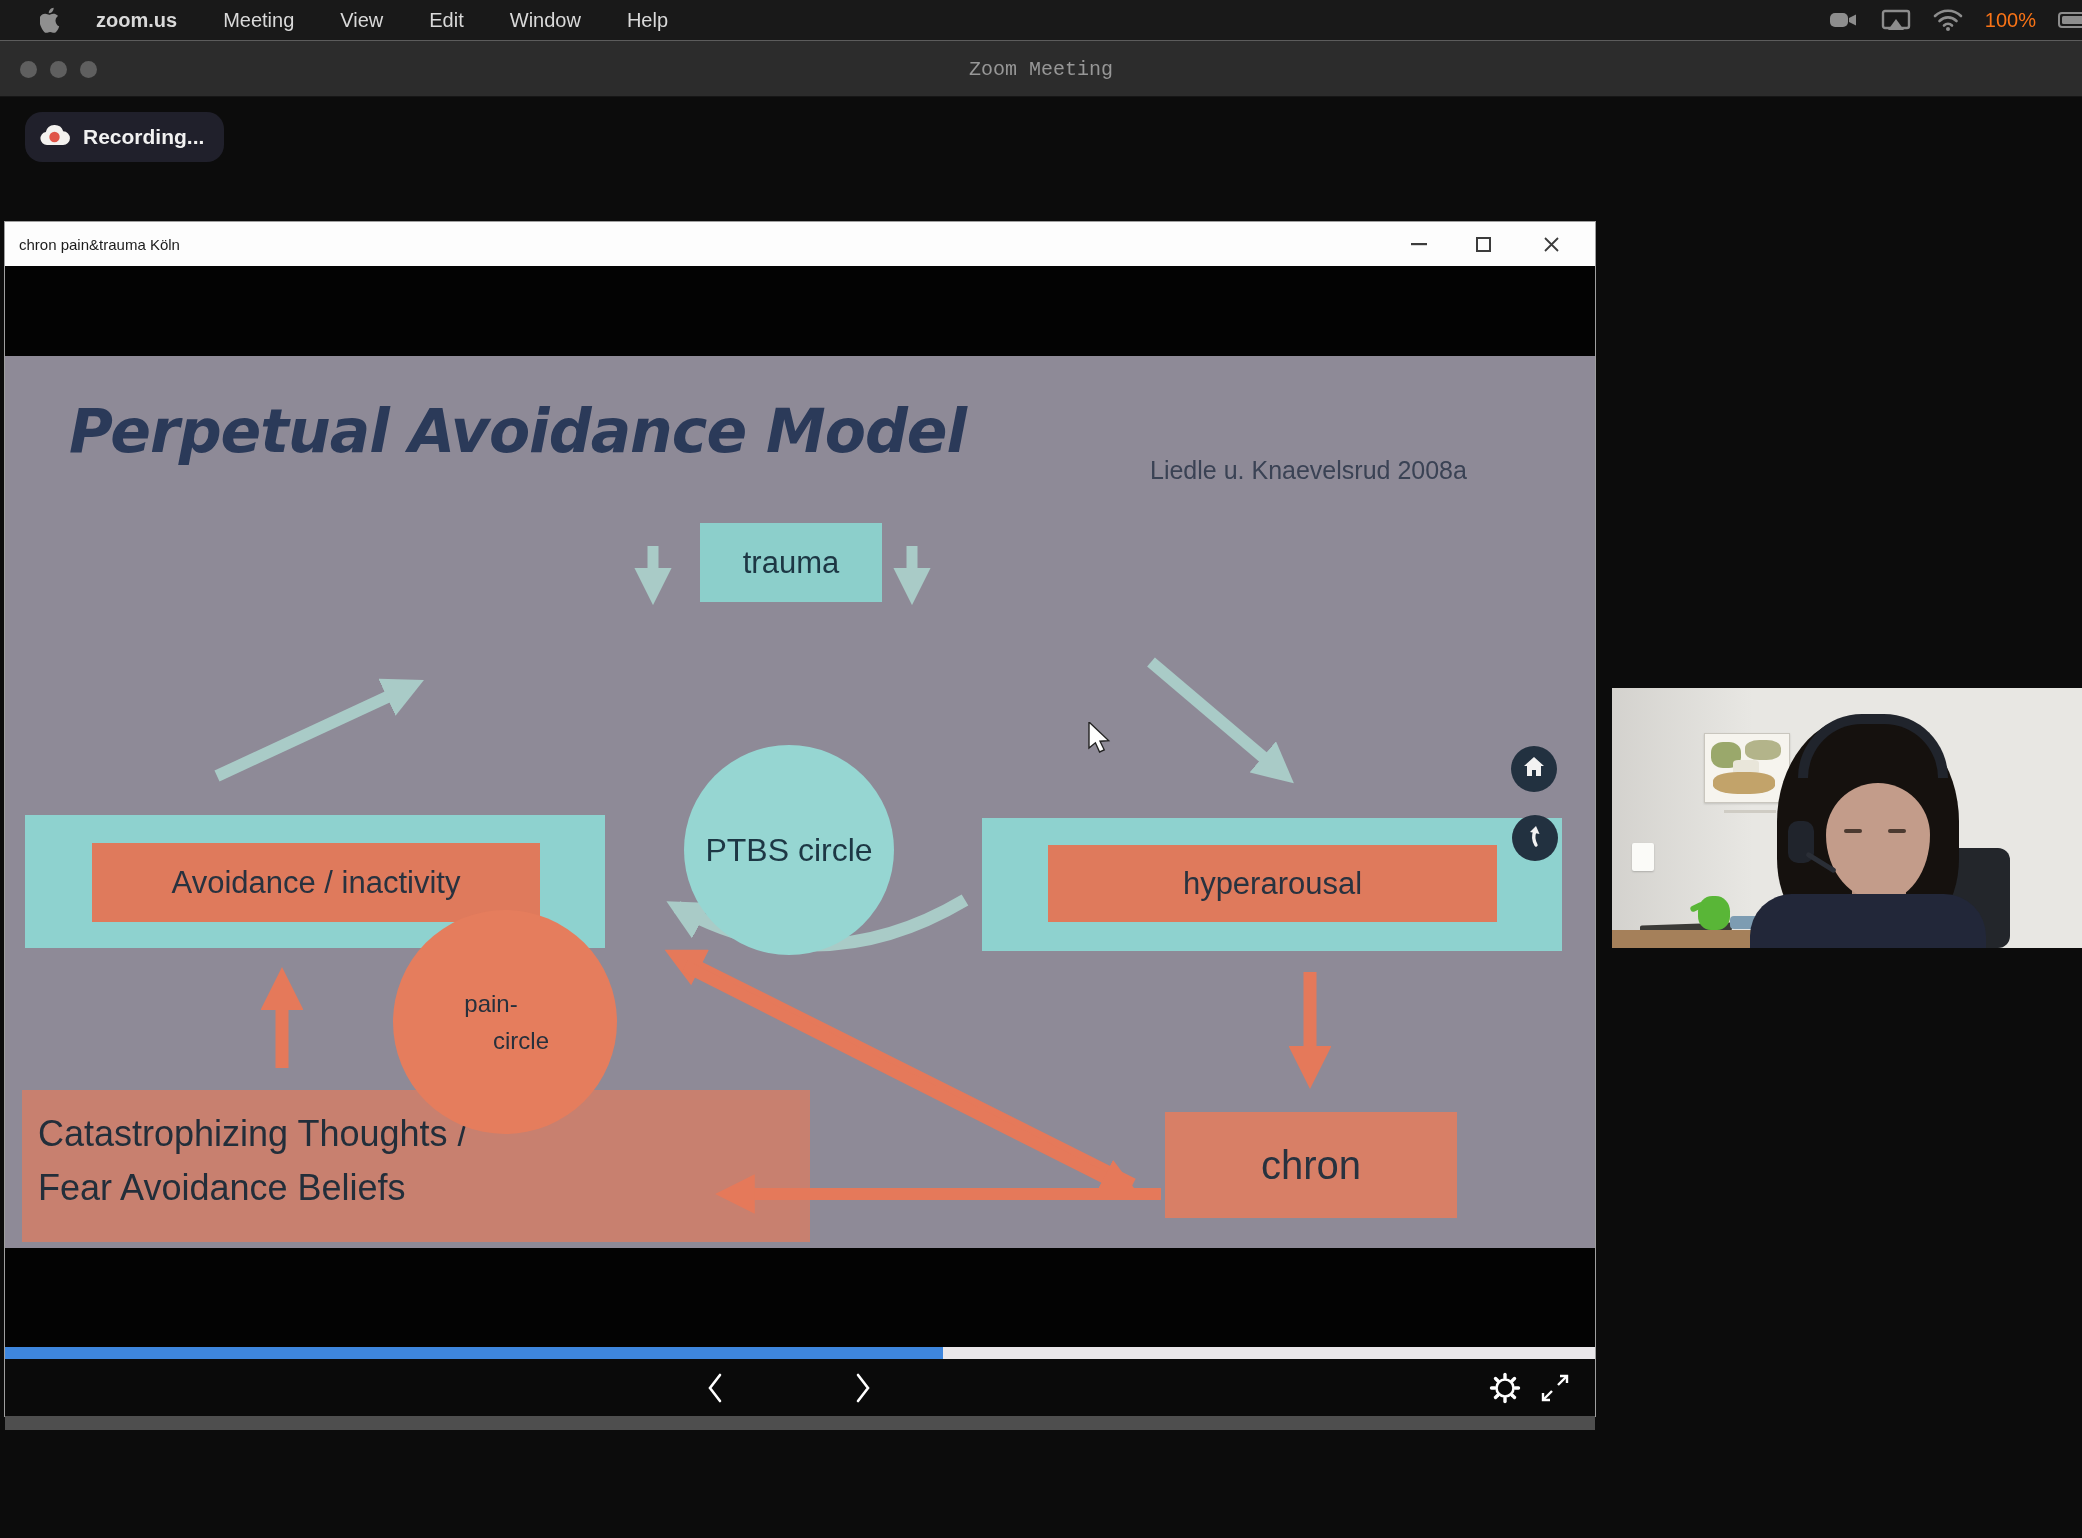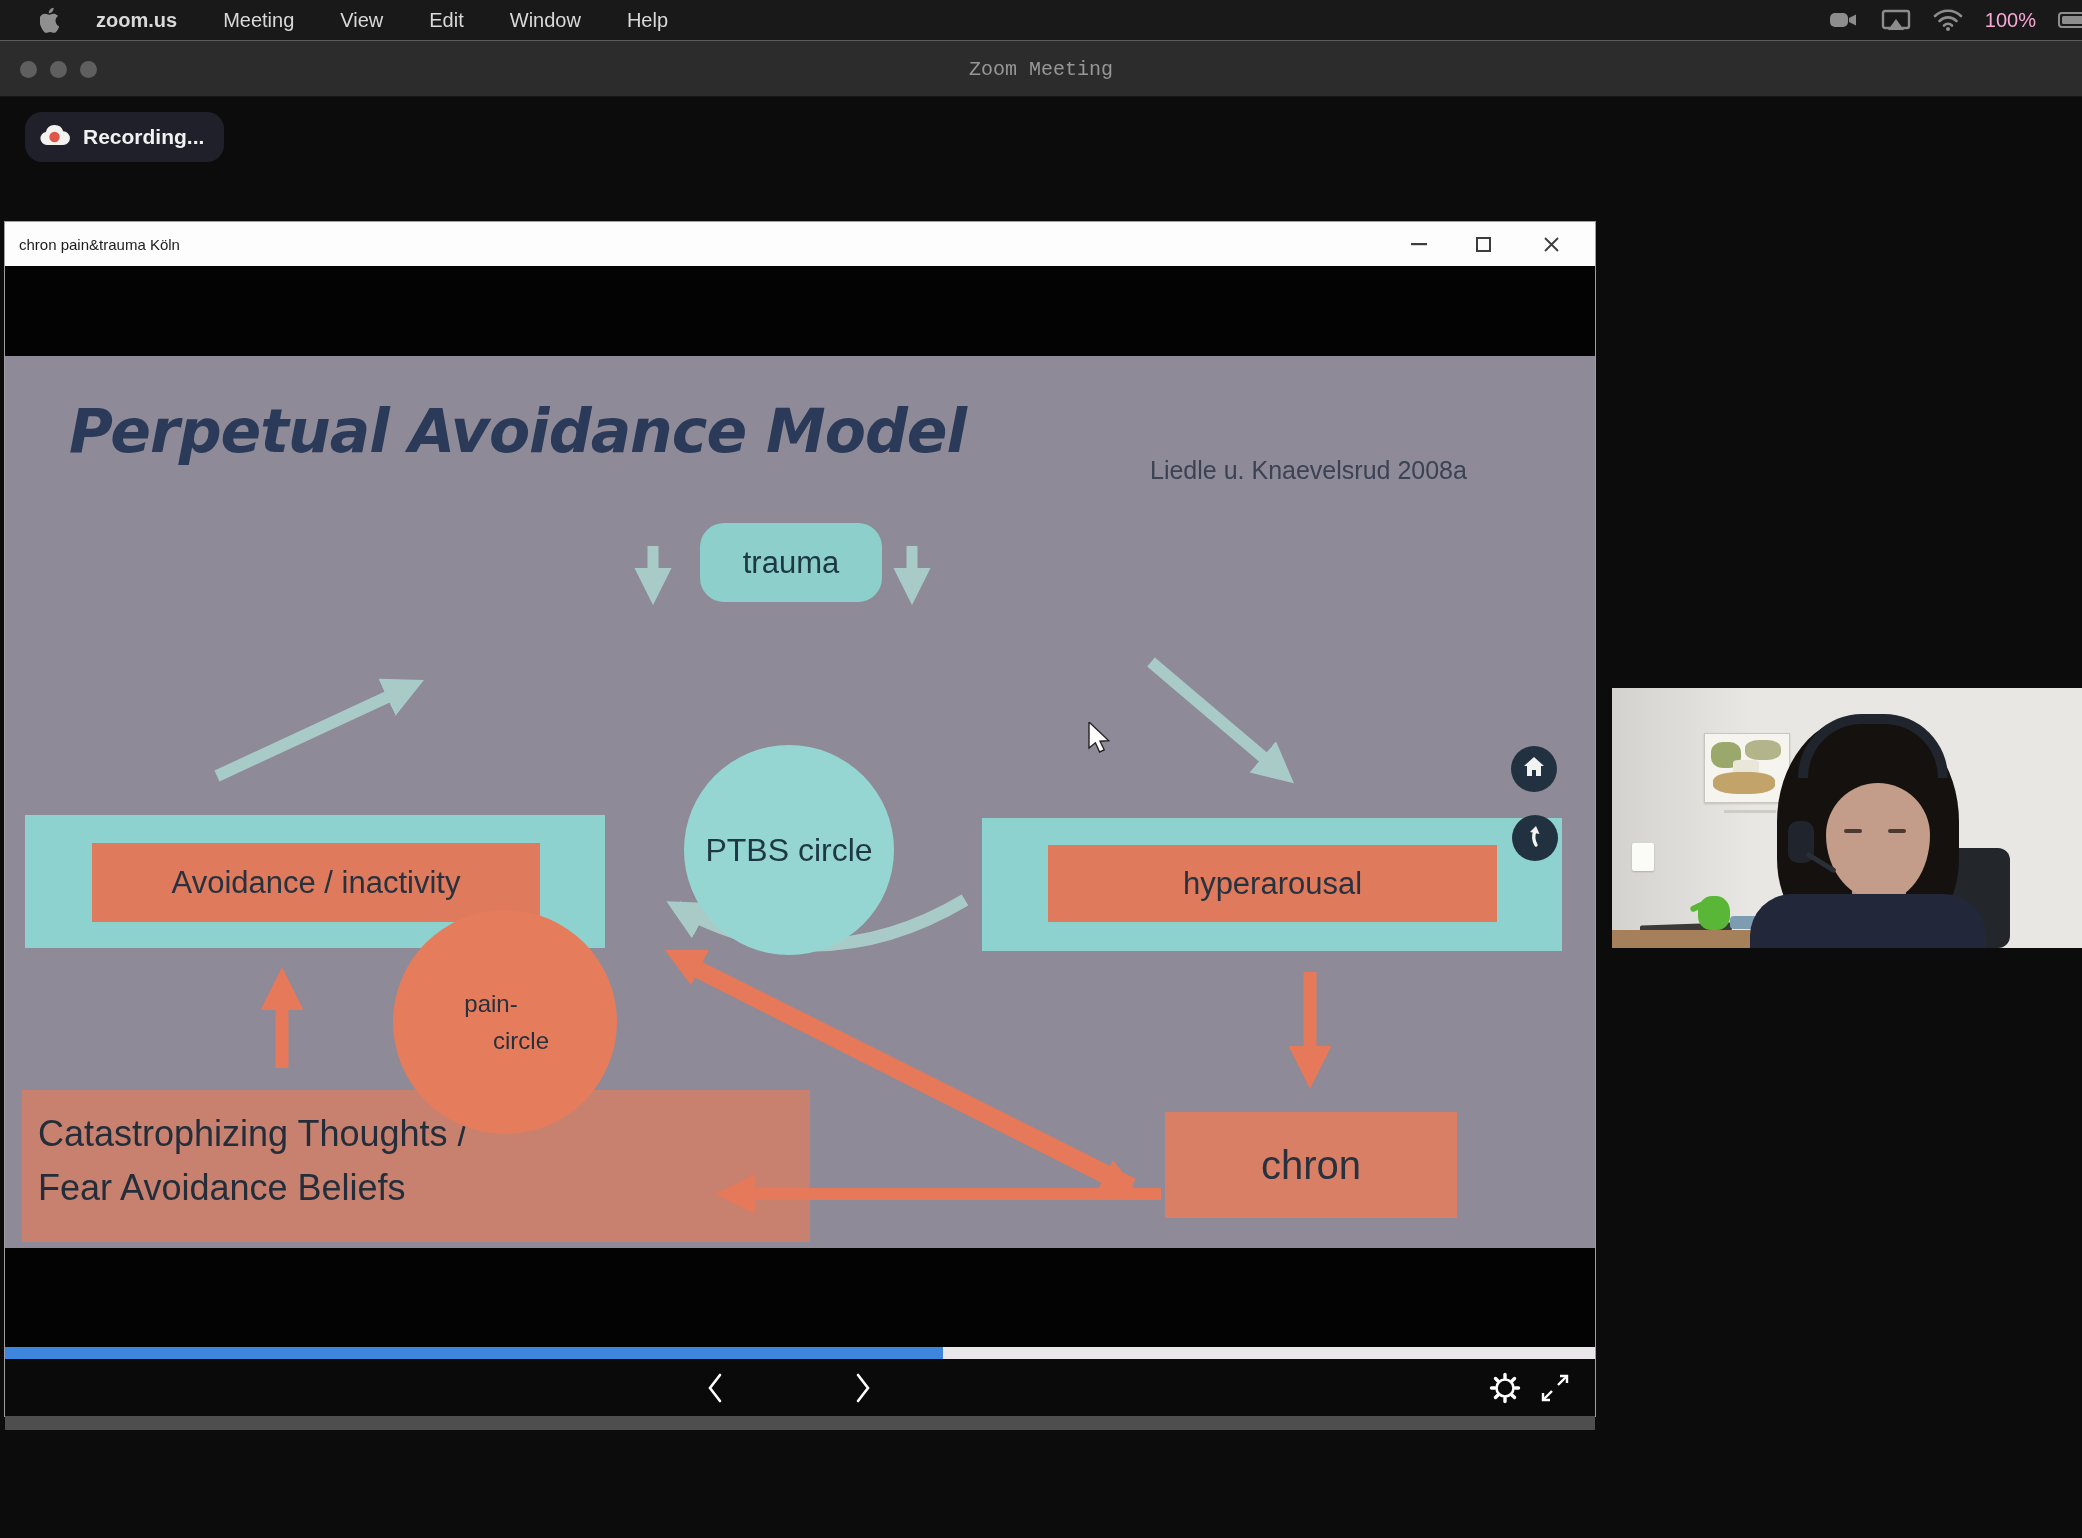--- a/index.html
+++ b/index.html
@@ -8,21 +8,21 @@
   .abs { position:absolute; }
 
   
   #menubar { position:absolute; left:0; top:0; width:2082px; height:40px; background:#191919;
              display:flex; align-items:center; color:#d9d9d9; font-size:20px; }
   #menubar .menu-items { display:flex; gap:46px; margin-left:96px; }
   #menubar .menu-item.first { font-weight:700; }
   #apple-logo { position:absolute; left:40px; top:7px; }
   #status-icons { position:absolute; right:0; top:0; height:40px; display:flex; align-items:center; gap:22px; color:#a9a9a9; }
   #status-icons svg { display:block; }
-  #battery-pct { font-size:20px; color:#f9a8d4; }
+  #battery-pct { font-size:20px; color:#f97316; }
 
   
   #zoom-titlebar { position:absolute; left:0; top:40px; width:2082px; height:57px; background:#2c2c2c;
                    border-top:1px solid #5c5c5c; border-bottom:1px solid #161616;font-family:Liberation Mono, monospace; }
   .traffic { position:absolute; top:20px; width:17px; height:17px; border-radius:50%; background:#5f5f5f; }
   #zoom-title { position:absolute; left:0; right:0; top:0; height:57px; display:flex; align-items:center; justify-content:center;
                 color:#979797; font-size:20px; }
 
   
   #recording-badge { position:absolute; left:25px; top:112px; height:50px; padding:0 20px 0 14px; background:#20202b;
@@ -45,21 +45,21 @@
   #prez-bottom-strip { position:absolute; left:5px; top:1416px; width:1590px; height:14px; background:#4e4e4e; }
   .navchev { position:absolute; top:11px; width:40px; height:36px; display:flex; align-items:center; justify-content:center; }
 
   
   #slide-title { position:absolute; left:64px; top:40px; font-size:60px; font-weight:700; font-style:italic;
                  color:#2b3a59; font-family:"DejaVu Sans", sans-serif; letter-spacing:-1px; }
   #slide-citation { position:absolute; left:1145px; top:100px; font-size:25px; color:#3a4254; }
   .tealbox { position:absolute; background:#8ccfcb; color:#1d3744; display:flex; flex-direction:column;
              align-items:center; justify-content:center; text-align:center; }
   .orangebox { position:absolute; background:#df7a5c; color:#28323f; display:flex; align-items:center; justify-content:center; }
-  #node-trauma { left:695px; top:167px; width:182px; height:79px; font-size:31px; z-index:3;border-radius:24px; }
+  #node-trauma { left:695px; top:167px; width:182px; height:79px; font-size:31px; z-index:3; }
   #node-dyscog { left:521px; top:277px; width:544px; height:132px; font-size:33px; line-height:1.5; z-index:3; }
   #ptbs-circle { position:absolute; left:679px; top:389px; width:210px; height:210px; border-radius:50%;
                  background:#96d6d2; color:#1d3744; display:flex; align-items:center; justify-content:center;
                  font-size:32px; z-index:2; }
   #node-avoid-wrap { left:20px; top:459px; width:580px; height:133px; background:#8ed2cf; z-index:3; }
   #node-avoid-wrap .orangebox { left:67px; top:28px; width:448px; height:79px; font-size:31px; }
   #node-hyper-wrap { left:977px; top:462px; width:580px; height:133px; background:#8ed2cf; z-index:3; }
   #node-hyper-wrap .orangebox { left:66px; top:27px; width:449px; height:77px; font-size:31px; }
   #pain-circle { position:absolute; left:388px; top:554px; width:224px; height:224px; border-radius:50%;
                  background:#e57d5d; color:#27303c; z-index:4; font-size:24px; line-height:1.55;

